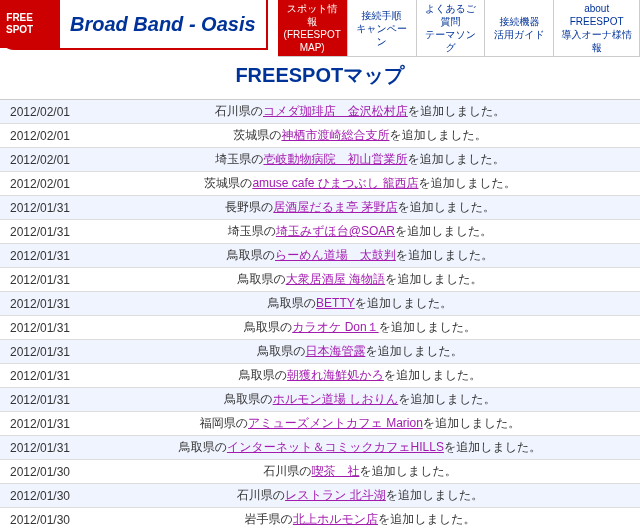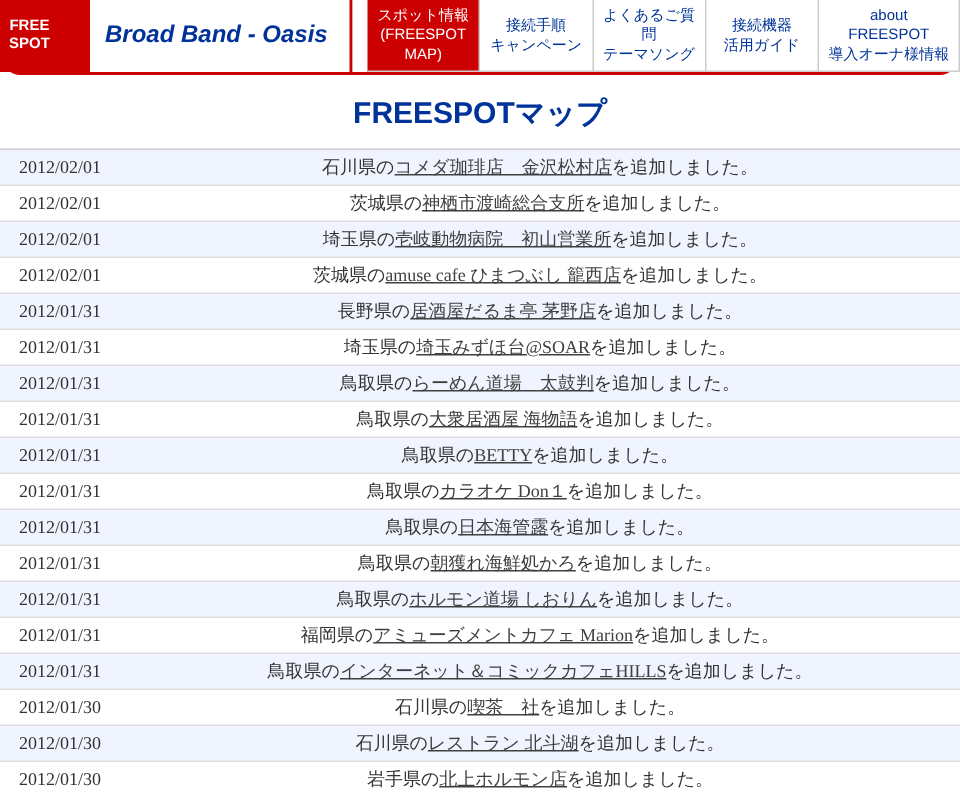--- a/index.html
+++ b/index.html
@@ -31,21 +31,21 @@
     #brand-area {
       background: #fff;
       display: flex;
       align-items: center;
       padding: 0 10px;
       border-right: 2px solid #cc0000;
       min-width: 175px;
     }
     #brand-text {
       color: #003399;
-      font-size: 16px;
+      font-size: 20px;
       font-weight: bold;
       font-style: italic;
     }
     #nav-area {
       display: flex;
       flex-direction: column;
       flex: 1;
     }
     #nav-top {
       display: flex;
@@ -88,33 +88,32 @@
       background: #f0f4ff;
     }
     #main-table tr:nth-child(even) td {
       background: #fff;
     }
     #main-table td {
       padding: 3px 8px;
       font-size: 12px;
       color: #333;
       border-bottom: 1px solid #ddd;
-      font-family: Liberation Serif, serif;
     }
     #main-table td.date-col {
       width: 80px;
       text-align: center;
       color: #333;
       white-space: nowrap;
     }
     #main-table td.info-col {
       text-align: center;
     }
     a.spot-link {
-      color: #404040;
+      color: #a21caf;
       text-decoration: underline;
     }
   </style>
 </head>
 <body>
 
 <div id="header">
   <div id="logo-area">
     <div id="logo-text">FREE<br>SPOT</div>
   </div>

